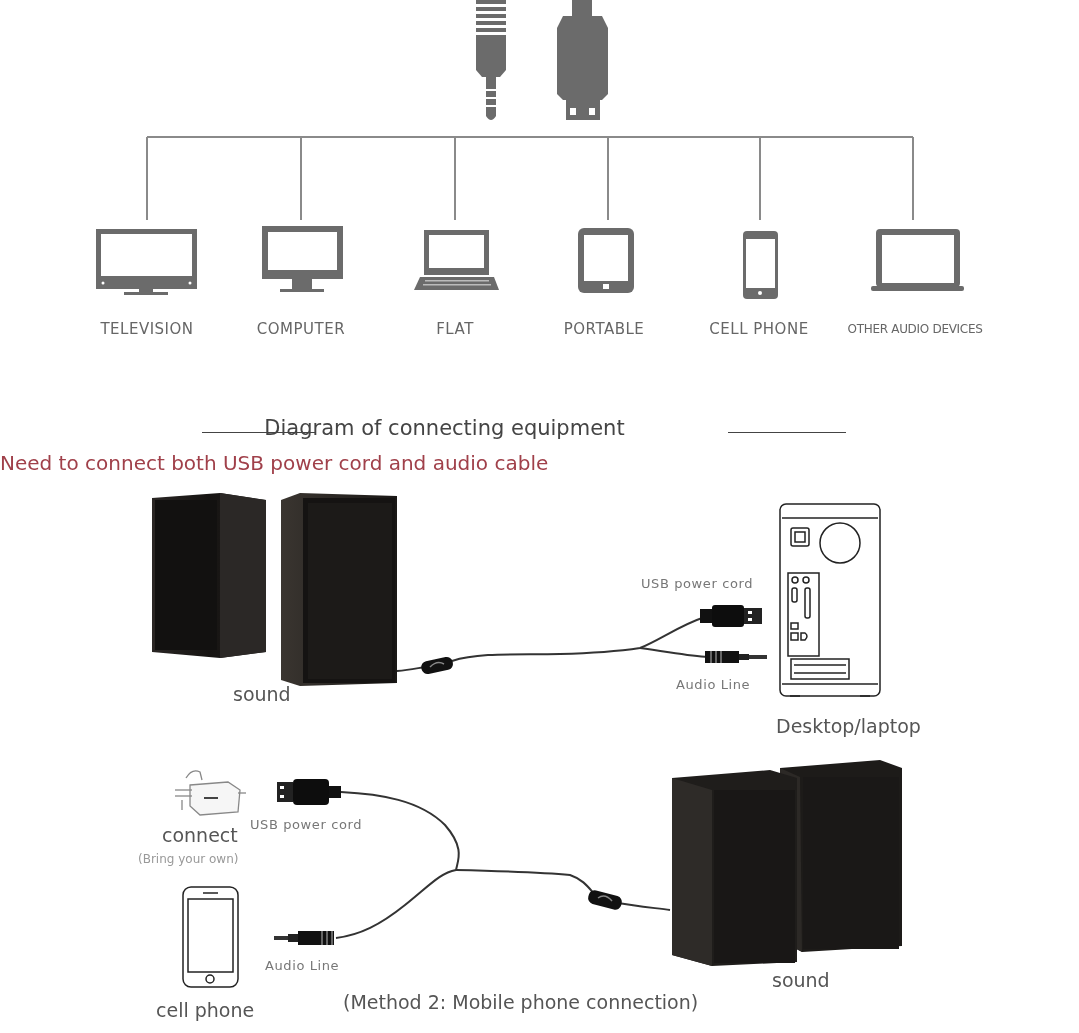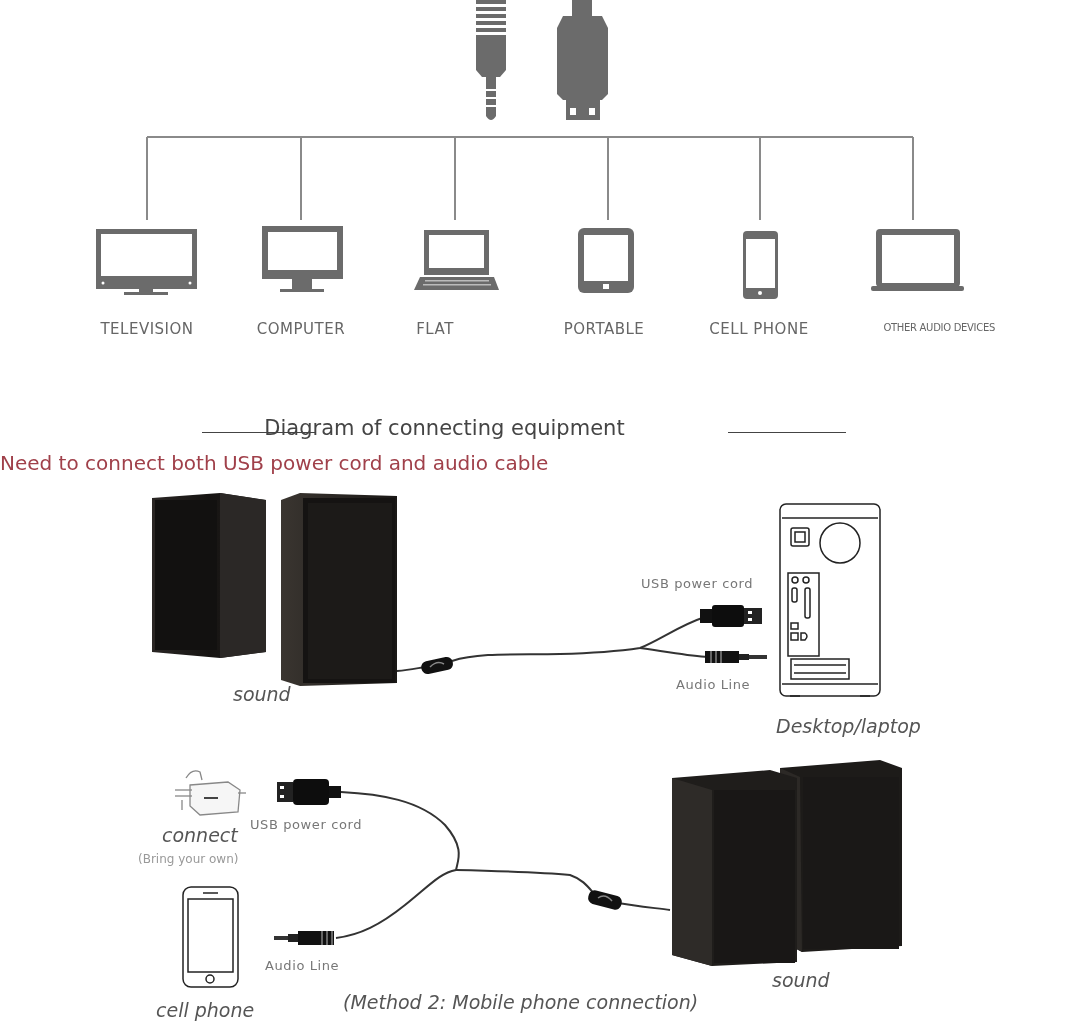--- a/index.html
+++ b/index.html
@@ -1,28 +1,28 @@
 <!DOCTYPE html>
 <html><head>
 <meta charset="utf-8">
 <style>
   html, body { margin:0; padding:0; background:#ffffff; }
   body { width:1079px; height:1033px; position:relative; overflow:hidden;
          font-family:"DejaVu Sans", sans-serif; color:#555; }
   svg { position:absolute; left:0; top:0; overflow:visible; }
   .dev-label { position:absolute; font-family:"DejaVu Sans", sans-serif; font-size:15px;
                color:#666; letter-spacing:0.5px; text-align:center; width:160px; }
-  .dev-label.narrow { font-size:10px; letter-spacing:-0.3px;text-align:right; }
+  .dev-label.narrow { font-size:12px; letter-spacing:-0.3px; }
   .title { position:absolute; left:0; width:889px; top:416px; text-align:center;
            font-size:21px; color:#444; }
   .subtitle { position:absolute; left:0; width:1079px; top:451px; text-align:left;
               font-size:20px; color:#a0404a; }
   .rule { position:absolute; height:1px; background:#444; top:432px; }
   .small-label { position:absolute; font-size:13px; color:#777; letter-spacing:0.6px; white-space:nowrap; }
-  .mid-label { position:absolute; font-size:19px; color:#555; white-space:nowrap;font-style:italic; }
+  .mid-label { position:absolute; font-size:19px; color:#555; white-space:nowrap; }
   .tiny-label { position:absolute; font-size:12px; color:#999; white-space:nowrap; }
 </style>
 </head>
 <body>
 
 <svg width="1079" height="1033">
 
   <g fill="#6b6b6b">
     <rect x="476" y="0" width="30" height="4"></rect>
     <rect x="476" y="7" width="30" height="4"></rect>
@@ -94,21 +94,21 @@
 
   <g fill="#6b6b6b">
     <rect x="876" y="229" width="84" height="58" rx="4"></rect>
     <rect x="882" y="235" width="72" height="48" fill="#fff"></rect>
     <rect x="871" y="286" width="93" height="5" rx="2"></rect>
   </g>
 </svg>
 
 <div class="dev-label" style="left:67px;top:320px;">TELEVISION</div>
 <div class="dev-label" style="left:221px;top:320px;">COMPUTER</div>
-<div class="dev-label" style="left:355px;top:320px;">FLAT</div>
+<div class="dev-label" style="left:375px;top:320px;">FLAT</div>
 <div class="dev-label" style="left:524px;top:320px;">PORTABLE</div>
 <div class="dev-label" style="left:679px;top:320px;">CELL PHONE</div>
 <div class="dev-label narrow" style="left:835px;top:322px;">OTHER AUDIO DEVICES</div>
 
 <div class="rule" style="left:202px;width:114px;"></div>
 <div class="title">Diagram of connecting equipment</div>
 <div class="rule" style="left:728px;width:118px;"></div>
 <div class="subtitle">Need to connect both USB power cord and audio cable</div>
 
 <svg width="1079" height="1033">

